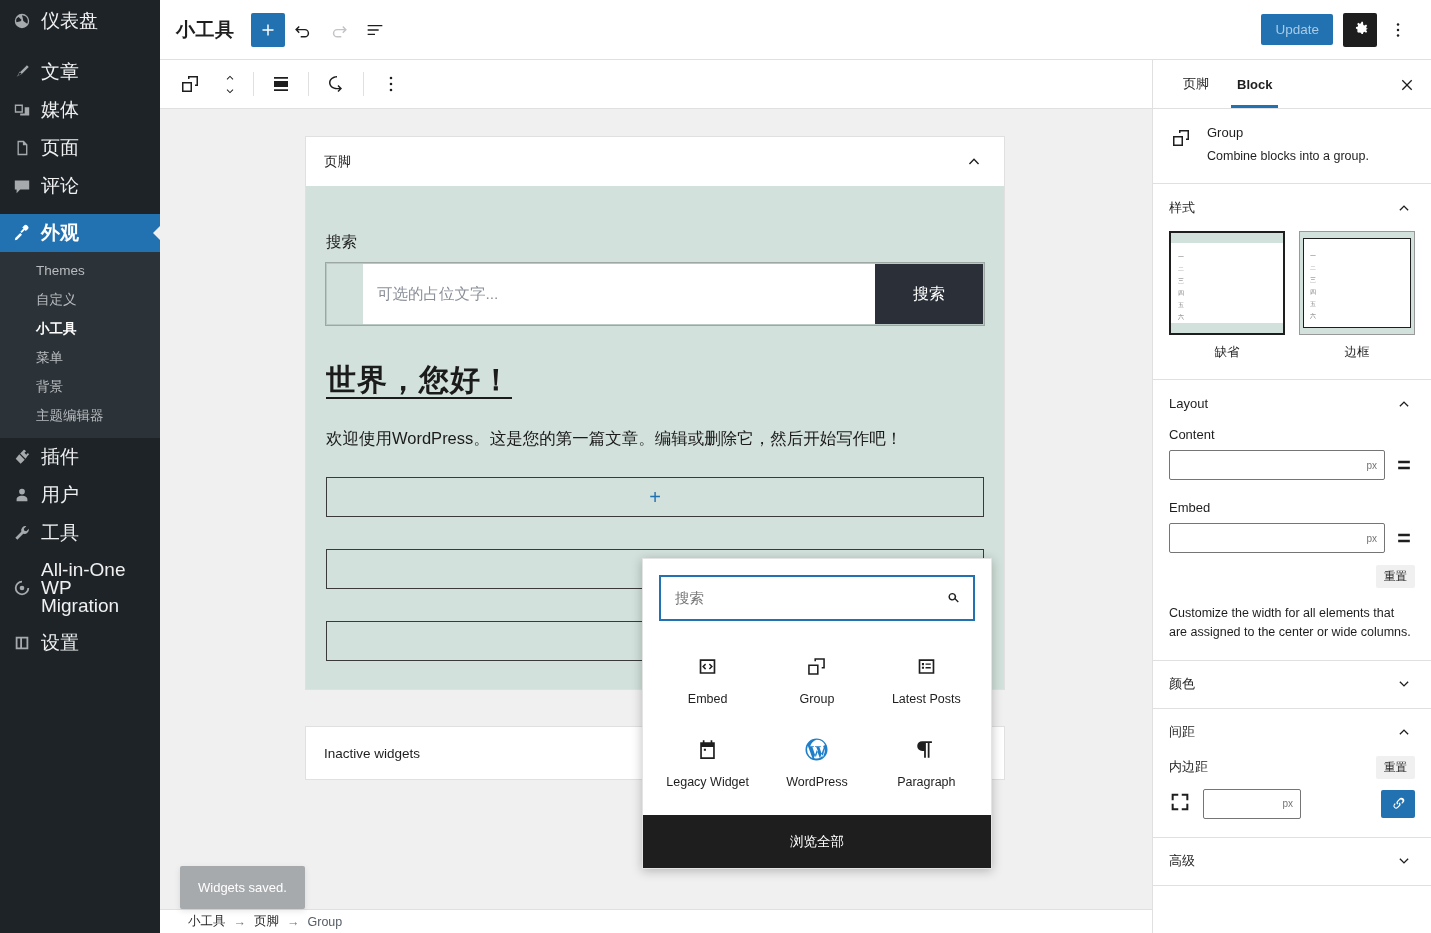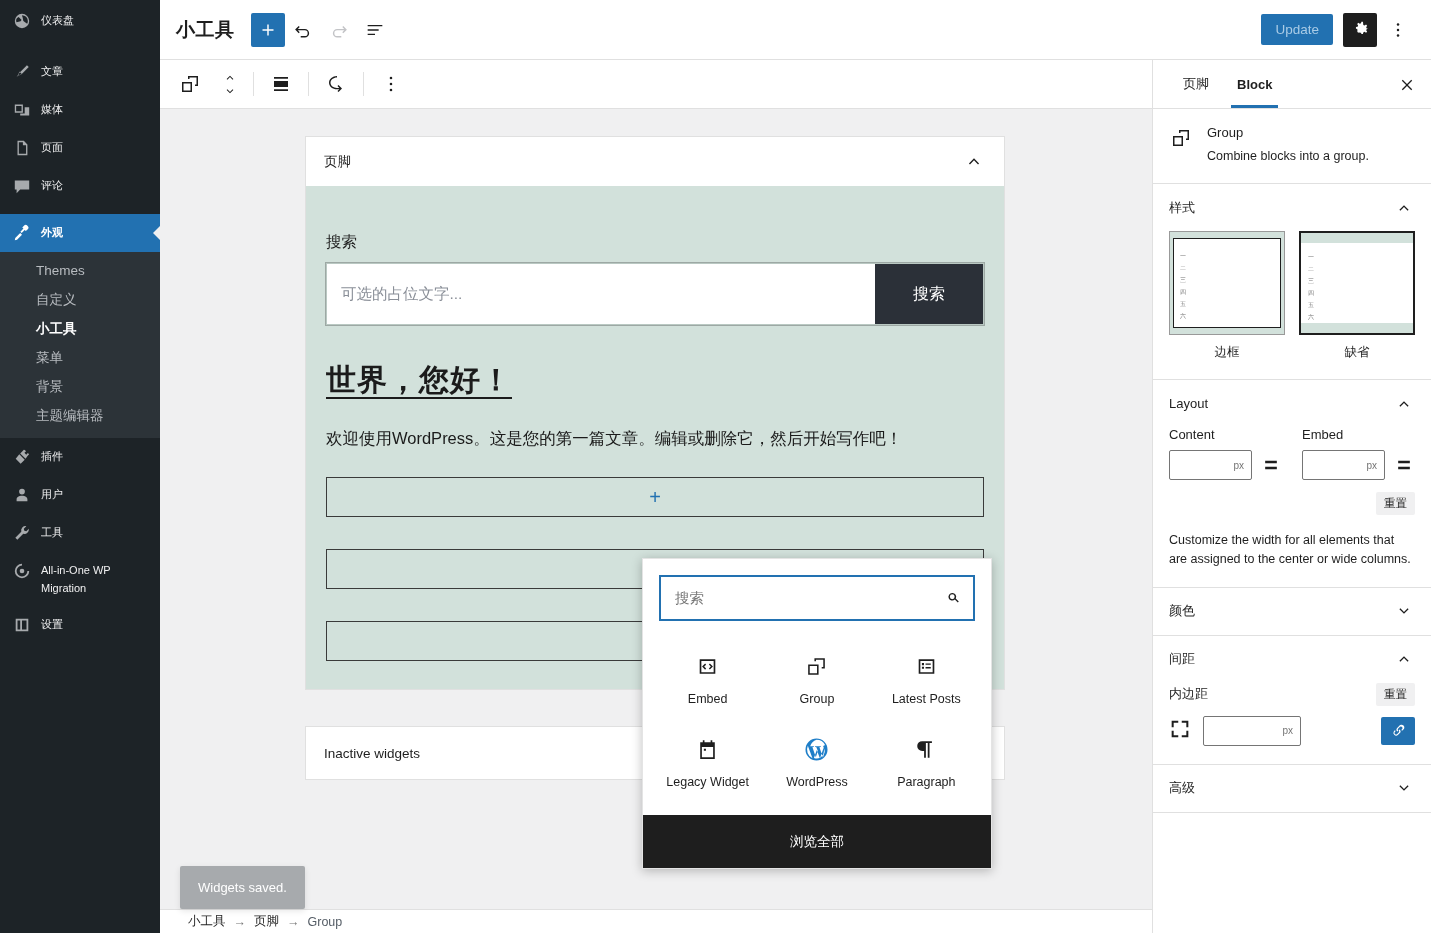--- a/index.html
+++ b/index.html
@@ -10,22 +10,22 @@
     background: #f0f0f1;
   }
   .app { position: relative; width: 1431px; height: 933px; }
 
   
   .adminmenu {
     position: absolute; left: 0; top: 0; width: 160px; height: 933px;
     background: #1d2327; color: #f0f0f1; overflow: hidden;
   }
   .am-item {
-    display: flex; gap: 9px;
-    padding: 9px 0 9px 12px; font-size: 11px; color: #f0f0f1;
+    display: flex; align-items: center; gap: 9px;
+    padding: 9px 0 9px 12px; font-size: 19px; color: #f0f0f1;
     position: relative; line-height: 18px;
   }
   .am-item.first { padding-top: 11px; padding-bottom: 13px; }
   .am-sep { height: 9px; }
   .am-icon {
     width: 20px; height: 20px; flex: 0 0 20px;
     display: flex; align-items: center; justify-content: center;
     color: #a7aaad;
   }
   .am-icon svg { width: 18px; height: 18px; fill: currentColor; }
@@ -134,21 +134,21 @@
     justify-content: center; color: #1e1e1e; cursor: pointer;
   }
   .wa-toggle svg { width: 22px; height: 22px; fill: currentColor; }
   .wa-body {
     background: #d2e1db; padding: 46px 20px 28px 20px;
   }
 
   .f-label { font-size: 15.5px; color: #1e1e1e; margin-bottom: 10px; }
   .searchblock {
     display: flex; border: 1px solid #b9c8c2;
-    outline: 1px solid rgba(0,0,0,.25); outline-offset: 0;
+    outline: 1px solid rgba(0,0,0,.25); outline-offset: 0; padding-left: 36px;
   }
   .searchblock .sb-input {
     flex: 1; background: #fff; border: none; height: 60px;
     padding: 0 14px; font-size: 15.5px; color: #8a8f98;
     font-family: inherit;
   }
   .searchblock .sb-input::placeholder { color: #8a8f98; }
   .sb-button {
     width: 108px; background: #2b3038; color: #fff;
     display: flex; align-items: center; justify-content: center;
@@ -265,21 +265,21 @@
   }
   .style-prev .lines span {
     font-size: 6px; color: #777; line-height: 7px;
     font-family: "DejaVu Sans", sans-serif;
   }
   .style-prev.outline-variant { border: 1px solid #999; }
   .style-label {
     text-align: center; font-size: 12.5px; color: #1e1e1e; margin-top: 9px;
   }
 
-  .lay-row { display: flex; gap: 20px; }
+  .lay-row { display: flex; gap: 20px; flex-direction: column; }
   .lay-col { flex: 1; }
   .lay-col-label { font-size: 13px; color: #1e1e1e; margin-bottom: 8px; }
   .lay-field { display: flex; align-items: center; gap: 8px; }
   .num-input {
     flex: 1; height: 30px; border: 1px solid #757575; border-radius: 2px;
     background: #fff; display: flex; align-items: center;
     justify-content: flex-end; padding-right: 7px;
     font-size: 10px; color: #757575;
   }
   .unit-btn {
@@ -709,51 +709,51 @@
         <div class="sb-panel-head">
           <span class="sb-panel-title">样式</span>
           <span class="chev">
             <svg viewBox="0 0 24 24">
                 <path d="M12 9l5 5-1 1-4-4-4 4-1-1 5-5z"></path>
               </svg>
           </span>
         </div>
         <div class="sb-panel-body">
           <div class="style-grid">
-
-            <div class="style-item">
-              <div class="style-prev outline-variant" style="background:#d2e1db;">
-                <span style="position:absolute;left:3px;right:3px;top:6px;bottom:6px;background:#fff;border:1px solid #1e1e1e;"></span>
-                <span class="lines" style="top:20px;left:10px;">
-                  <span>一</span>
-                  <span>二</span>
-                  <span>三</span>
-                  <span>四</span>
-                  <span>五</span>
-                  <span>六</span>
-                </span>
-              </div>
-              <div class="style-label">边框</div>
-            </div>
 
             <div class="style-item">
               <div class="style-prev selected">
                 <span class="bar top"></span>
                 <span class="bar bottom"></span>
                 <span class="lines">
                   <span>一</span>
                   <span>二</span>
                   <span>三</span>
                   <span>四</span>
                   <span>五</span>
                   <span>六</span>
                 </span>
               </div>
               <div class="style-label">缺省</div>
             </div>
+
+            <div class="style-item">
+              <div class="style-prev outline-variant" style="background:#d2e1db;">
+                <span style="position:absolute;left:3px;right:3px;top:6px;bottom:6px;background:#fff;border:1px solid #1e1e1e;"></span>
+                <span class="lines" style="top:20px;left:10px;">
+                  <span>一</span>
+                  <span>二</span>
+                  <span>三</span>
+                  <span>四</span>
+                  <span>五</span>
+                  <span>六</span>
+                </span>
+              </div>
+              <div class="style-label">边框</div>
+            </div>
           </div>
         </div>
       </div>
 
       <div class="sb-panel">
         <div class="sb-panel-head">
           <span class="sb-panel-title">Layout</span>
           <span class="chev">
             <svg viewBox="0 0 24 24">
                 <path d="M12 9l5 5-1 1-4-4-4 4-1-1 5-5z"></path>

